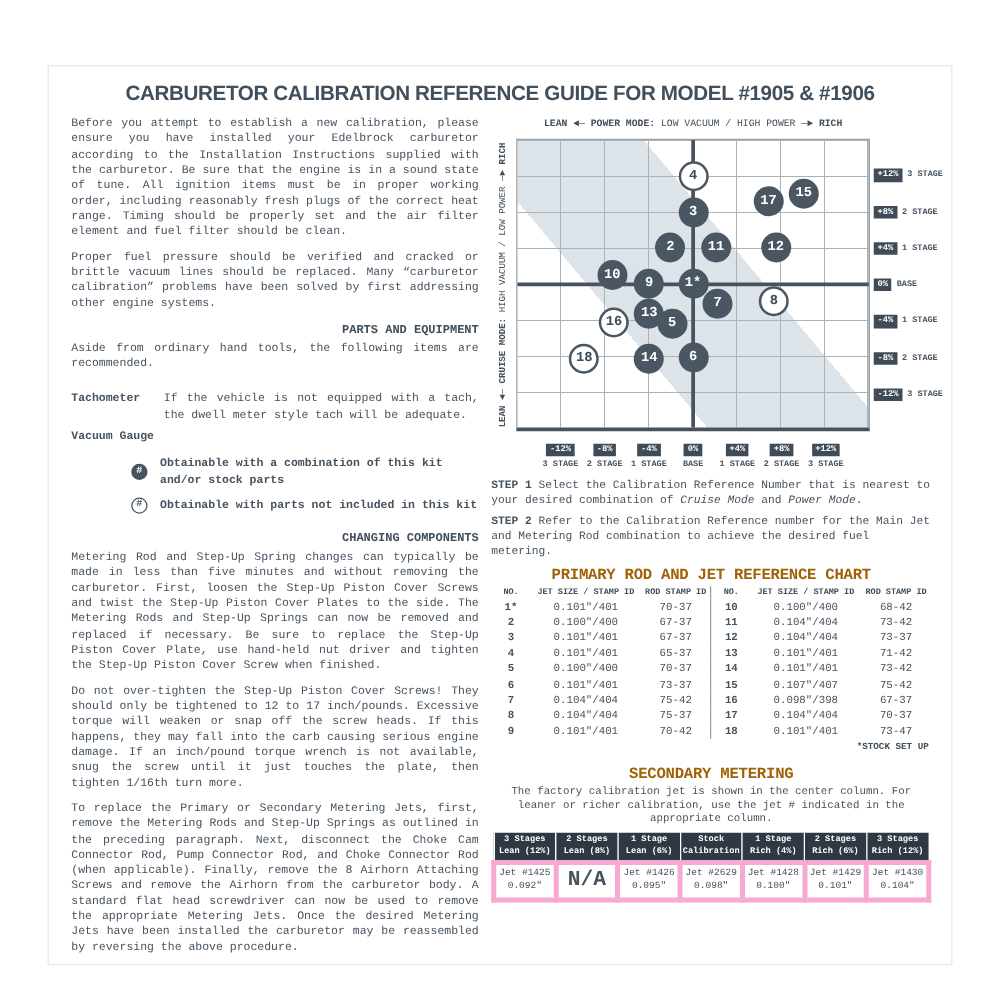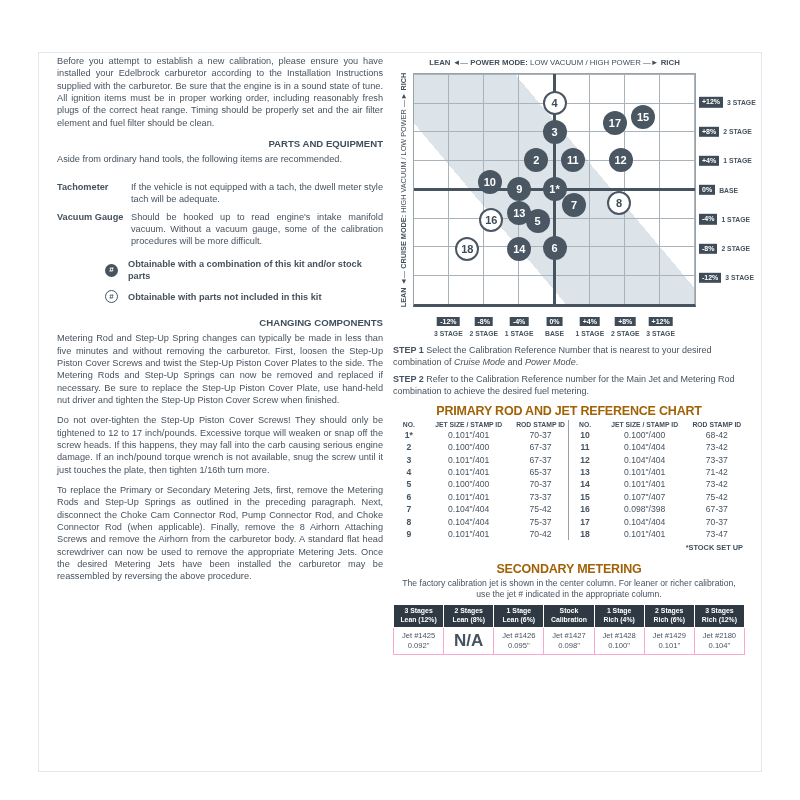--- a/index.html
+++ b/index.html
@@ -1,19 +1,19 @@
 <!DOCTYPE html>
 <html><head>
 <meta charset="utf-8">
 <style>
   html,body{margin:0;padding:0;}
   body{width:800px;height:800px;background:#ffffff;font-family:"Liberation Sans",sans-serif;color:#46535f;position:relative;}
   .page{position:absolute;left:38px;top:52px;width:724px;height:720px;border:1px solid #e4e8ea;background:#fff;box-sizing:border-box;}
   .title{ text-align:center;font-weight:bold;font-size:16.5px;letter-spacing:-0.3px;color:#414f5c;margin:13px 10px 6px 10px;}
-  .cols{display:flex;gap:10px;padding:2px 16px 0 18px;}
+  .cols{display:flex;gap:10px;padding:2px 16px 0 18px;font-family:Liberation Mono, monospace;}
   .leftcol{width:338px;font-size:9.2px;line-height:1.34;text-align:justify;}
   .leftcol p{margin:0 0 8px 0;}
   .sec-head{text-align:right;font-weight:bold;font-size:9.6px;margin:9px 0 2px 0;color:#414f5c;}
   .term-row{display:flex;margin:5px 0 0 0;}
   .term{width:74px;flex:none;font-weight:bold;}
   .tdesc{flex:1;}
   .legend-row{display:flex;align-items:center;gap:10px;margin:8px 0 0 48px;font-weight:bold;text-align:left;}
   .sym{width:13px;height:13px;border-radius:50%;display:flex;align-items:center;justify-content:center;font-size:8px;flex:none;box-sizing:border-box;}
   .sym.filled{background:#47545f;color:#fff;}
   .sym.open{border:1.5px solid #47545f;color:#47545f;background:#fff;}
@@ -54,43 +54,44 @@
   table.primary{width:100%;border-collapse:collapse;font-size:8.6px;}
   table.primary th{font-size:6.8px;font-weight:bold;padding:1px 0;text-align:center;color:#414f5c;}
   table.primary td{padding:1.2px 0;text-align:center;}
   table.primary td.no{font-weight:bold;}
   table.primary th:nth-child(4),table.primary td:nth-child(4){border-left:1px solid #97a0a7;}
   .footnote{text-align:right;font-size:7.4px;font-weight:bold;margin:3px 2px 0 0;color:#414f5c;}
 
   .sec-intro{font-size:8.6px;text-align:center;line-height:1.3;margin:2px 6px 4px 6px;}
   table.secondary{width:100%;border-collapse:collapse;table-layout:fixed;border:1px solid #3a454f;}
   table.secondary th{background:#2e3943;color:#fff;font-size:6.9px;font-weight:bold;padding:2px 0;border:1px solid #fff;line-height:1.25;}
-  table.secondary td{font-size:7.6px;text-align:center;padding:2px 0;border:1px solid #f9a8d4;line-height:1.3;}
+  table.secondary td{font-size:7.6px;text-align:center;padding:2px 0;border:4px solid #f9a8d4;line-height:1.3;}
   table.secondary td.na{font-size:17px;font-weight:bold;}
 </style>
 </head>
 <body>
 
 <div class="page">
+  <div class="title">CARBURETOR CALIBRATION REFERENCE GUIDE FOR MODEL #1905 &amp; #1906</div>
 
   <div class="cols">
 
     <div class="leftcol">
       <p>Before you attempt to establish a new calibration, please ensure you have installed your Edelbrock carburetor according to the Installation Instructions supplied with the carburetor. Be sure that the engine is in a sound state of tune. All ignition items must be in proper working order, including reasonably fresh plugs of the correct heat range. Timing should be properly set and the air filter element and fuel filter should be clean.</p>
+      <p>Proper fuel pressure should be verified and cracked or brittle vacuum lines should be replaced. Many “carburetor calibration” problems have been solved by first addressing other engine systems.</p>
 
       <div class="sec-head">PARTS AND EQUIPMENT</div>
       <p style="margin-bottom:16px;">Aside from ordinary hand tools, the following items are recommended.</p>
 
       <div class="term-row">
         <span class="term">Tachometer</span>
         <span class="tdesc">If the vehicle is not equipped with a tach, the dwell meter style tach will be adequate.</span>
       </div>
       <div class="term-row">
         <span class="term">Vacuum Gauge</span>
-        <span class="tdesc">Should be hooked up to read engine's intake manifold vacuum. Without a vacuum gauge, some of the calibration procedures will be more difficult.</span>
       </div>
 
       <div class="legend-wrap" style="margin-top:10px;">
         <div class="legend-row">
           <span class="sym filled">#</span>
           <span>Obtainable with a combination of this kit and/or stock parts</span>
         </div>
         <div class="legend-row">
           <span class="sym open">#</span>
           <span>Obtainable with parts not included in this kit</span>
@@ -297,23 +298,23 @@
               <th><span>1 Stage</span><br><span>Rich (4%)</span></th>
               <th><span>2 Stages</span><br><span>Rich (6%)</span></th>
               <th><span>3 Stages</span><br><span>Rich (12%)</span></th>
             </tr>
           </thead>
         <tbody>
             <tr>
               <td><span>Jet #1425</span><br><span>0.092"</span></td>
               <td class="na">N/A</td>
               <td><span>Jet #1426</span><br><span>0.095"</span></td>
-              <td><span>Jet #1427</span><br><span>0.098"</span></td>
+              <td><span>Jet #2629</span><br><span>0.098"</span></td>
               <td><span>Jet #1428</span><br><span>0.100"</span></td>
               <td><span>Jet #1429</span><br><span>0.101"</span></td>
-              <td><span>Jet #2180</span><br><span>0.104"</span></td>
+              <td><span>Jet #1430</span><br><span>0.104"</span></td>
             </tr>
           </tbody>
       </table>
 
     </div>
   </div>
 </div>
 
 </body></html>

